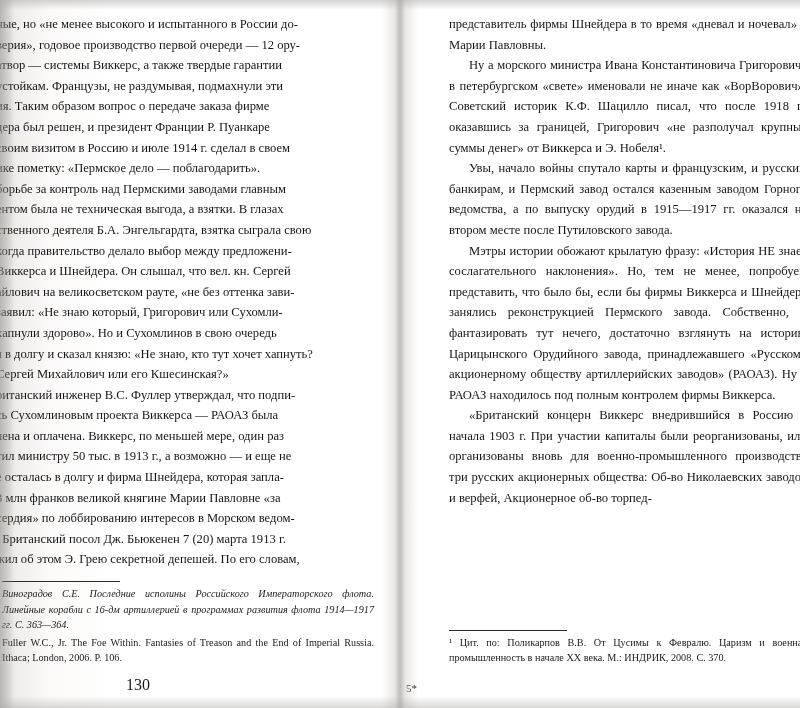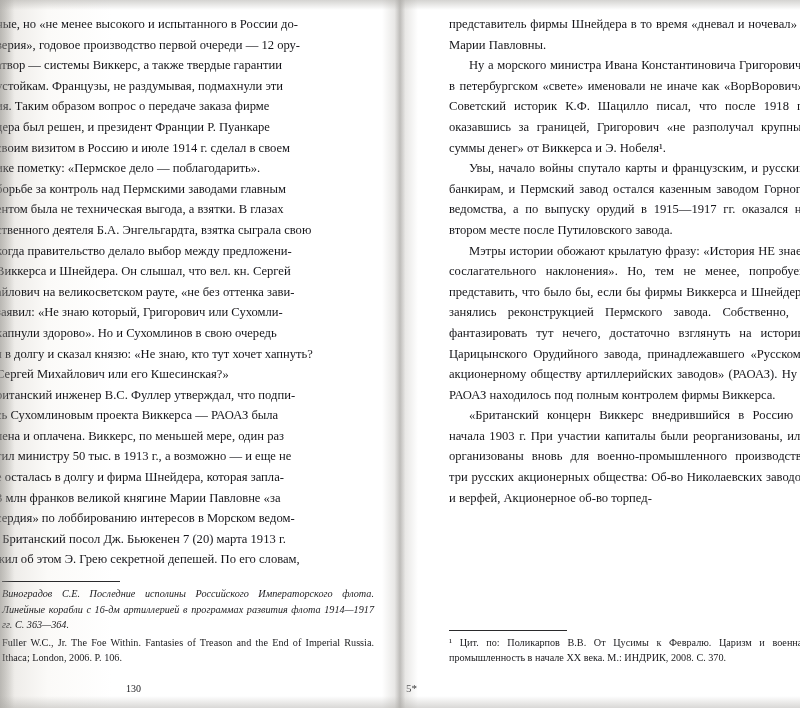--- a/index.html
+++ b/index.html
@@ -105,21 +105,21 @@
     color: #1a1a1d;
     text-align: justify;
   }
   .footnotes p {
     margin: 0 0 2px 0;
   }
   .footnotes .it { font-style: italic; }
   .folio {
     position: absolute;
     bottom: 14px;
-    font-size: 10px;
+    font-size: 16px;
     color: #1a1a1d;
   }
   .folio-left { left: 126px; }
   .sig {
     position: absolute;
     bottom: 14px;
     left: 406px;
     font-size: 11px;
     color: #1a1a1d;
   }

